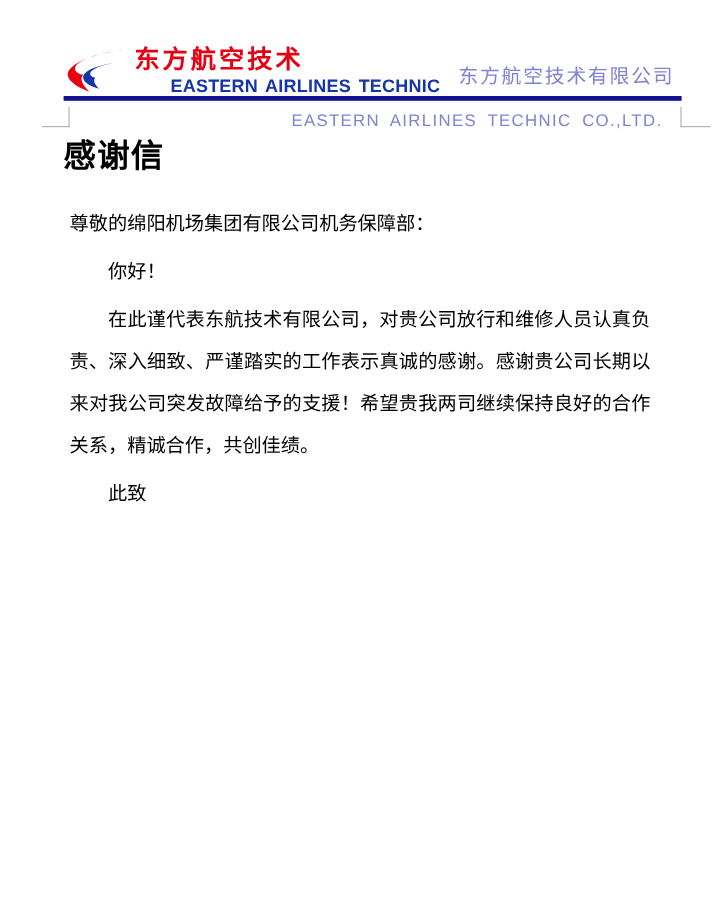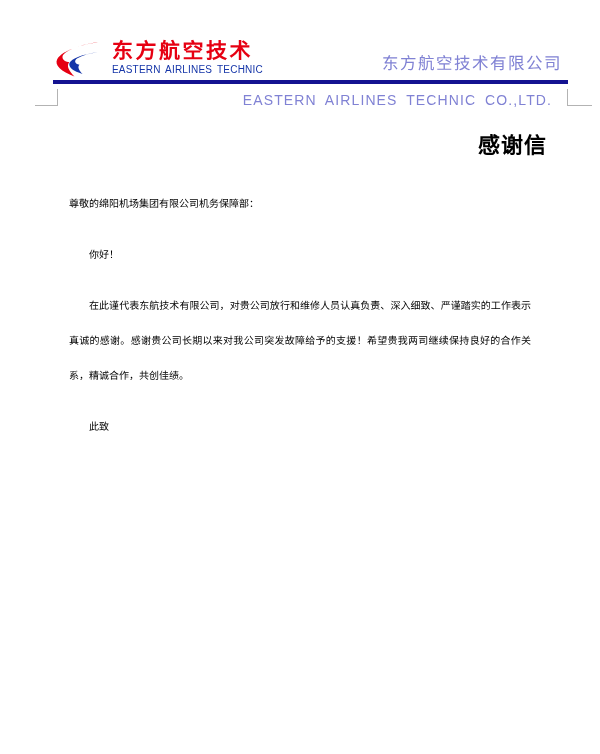--- a/index.html
+++ b/index.html
@@ -3,32 +3,32 @@
 <meta charset="utf-8">
 <style>
   html,body{margin:0;padding:0;background:#ffffff;}
   .page{position:relative;width:600px;height:542px;background:#fff;overflow:hidden;
         font-family:"Liberation Sans","DejaVu Sans",sans-serif;color:#000;}
 
   
   .logo{position:absolute;left:53px;top:40px;width:56px;height:38px;}
   .brand{position:absolute;left:112px;top:39px;}
   .brand-cn{font-size:21px;font-weight:bold;color:#e60012;letter-spacing:2.5px;line-height:24px;white-space:nowrap;}
-  .brand-en{font-size:10px;font-weight:normal;color:#1535a8;letter-spacing:0.2px;word-spacing:2px;margin-top:1px;white-space:nowrap;}
+  .brand-en{font-size:15px;font-weight:bold;color:#1535a8;letter-spacing:0.2px;word-spacing:2px;margin-top:1px;white-space:nowrap;margin-left:30px;}
   .company-cn{position:absolute;right:38px;top:50px;font-size:16.5px;color:#8082d4;letter-spacing:1.5px;white-space:nowrap;}
   .rule{position:absolute;left:53px;top:80px;width:515px;height:4px;background:#141291;}
   .company-en{position:absolute;right:48px;top:92px;font-size:14px;color:#8082d4;letter-spacing:1.1px;word-spacing:4px;white-space:nowrap;}
   .fold-mark{position:absolute;top:89px;width:22px;height:16px;}
   .fold-left{left:35px;border-right:1.5px solid #b3b3b3;border-bottom:1.5px solid #b3b3b3;}
   .fold-right{left:567px;width:24px;border-left:1.5px solid #b3b3b3;border-bottom:1.5px solid #b3b3b3;}
 
   
   .content{position:absolute;left:53px;top:112px;width:494px;}
-  .content h1{margin:16px 0 22px 0;text-align:right;font-size:22px;line-height:36px;font-weight:bold;letter-spacing:1px;}
-  .content p{margin:16px;font-size:10px;line-height:35px;text-align:justify;}
+  .content h1{margin:0 0 22px 0;text-align:left;font-size:27px;line-height:36px;font-weight:bold;letter-spacing:1px;}
+  .content p{margin:5px;font-size:16px;line-height:35px;text-align:justify;}
   .content p.indent{text-indent:2em;}
 
   
   .signature{position:absolute;left:438px;top:637px;width:156px;font-size:15px;line-height:35px;white-space:nowrap;}
   .stamp{position:absolute;left:441px;top:574px;width:144px;height:144px;opacity:0.92;mix-blend-mode:multiply;}
   .seal-top{font-size:20px;font-weight:bold;letter-spacing:1.5px;}
   .seal-bottom{font-size:16.5px;font-weight:bold;letter-spacing:1px;}
 </style>
 </head>
 <body>

